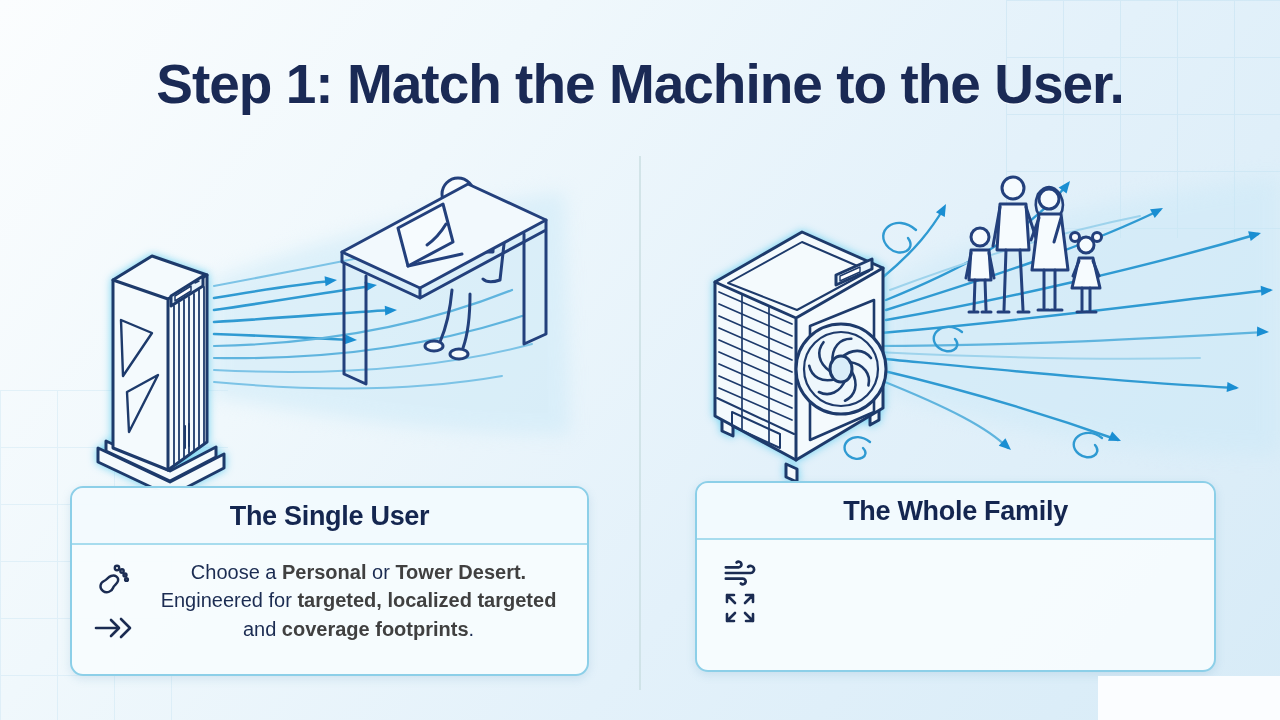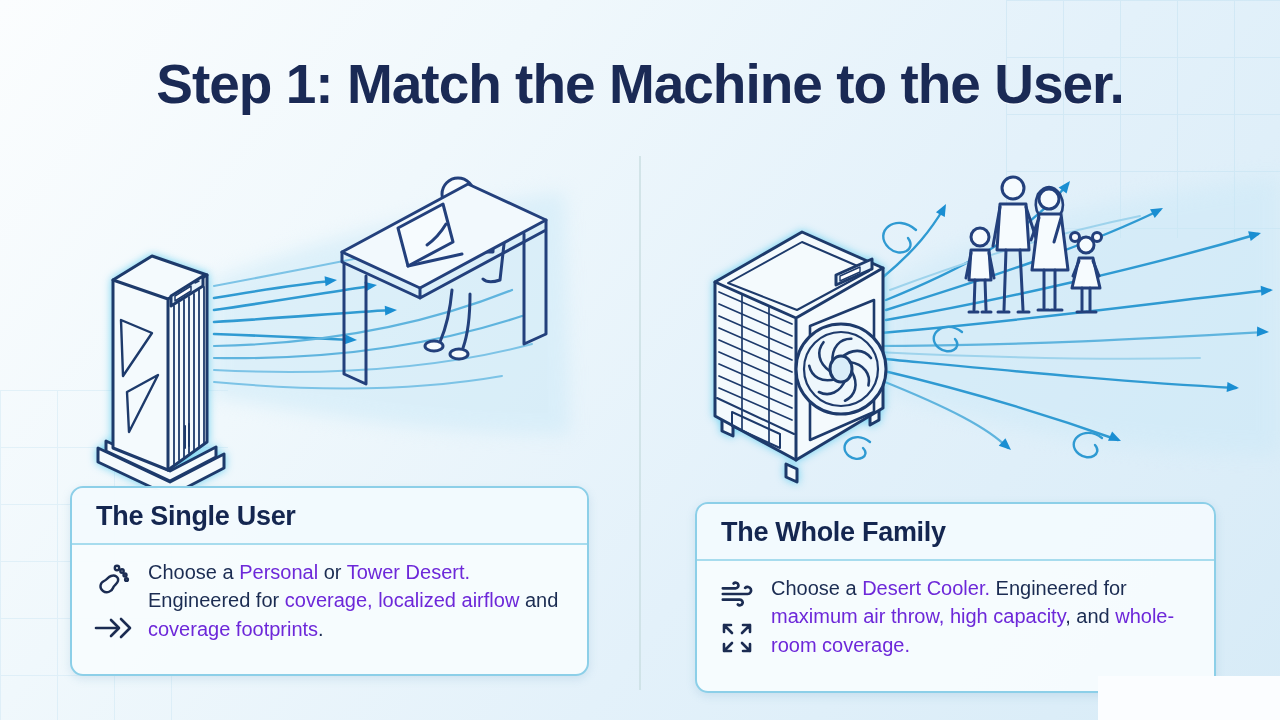--- a/index.html
+++ b/index.html
@@ -1,45 +1,45 @@
 <!DOCTYPE html>
 <html><head>
 <meta charset="utf-8">
 <style>
   html,body{margin:0;padding:0;}
   body{font-family:"Liberation Sans", sans-serif;}
   .stage{position:relative;width:1280px;height:720px;overflow:hidden;
-    background:linear-gradient(128deg,#fbfdfe 0%,#f0f8fc 30%,#e3f1fa 62%,#d7ebf7 100%);}
+    background:linear-gradient(128deg,#fbfdfe 0%,#f0f8fc 30%,#e3f1fa 62%,#d7ebf7 100%);text-align:center;}
   .grid{position:absolute;pointer-events:none;
     background-image:linear-gradient(to right,#b9ddef 1px,transparent 1px),
                      linear-gradient(to bottom,#b9ddef 1px,transparent 1px);
     background-size:57px 57px;}
   #grid-tr{right:0;top:0;width:274px;height:238px;opacity:.38;}
   #grid-bl{left:0;bottom:0;width:228px;height:330px;opacity:.30;}
   .page-title{position:absolute;top:52px;left:50%;transform:translateX(-50%);
     white-space:nowrap;font-size:55px;font-weight:bold;letter-spacing:-1px;
     color:#1a2a55;text-shadow:0 1px 0 rgba(255,255,255,.8);}
   .v-divider{position:absolute;left:639px;top:156px;width:2px;height:534px;
     background:#c8dde0;opacity:.7;}
   .illu{position:absolute;}
   #illu-left{left:0;top:130px;width:640px;height:360px;}
   #illu-right{left:640px;top:120px;width:640px;height:372px;}
   .card{position:absolute;background:rgba(247,252,254,.95);border:2px solid #8ccfe8;
     border-radius:13px;box-shadow:0 3px 10px rgba(90,150,190,.18);overflow:hidden;}
   #card-left{left:70px;top:486px;width:515px;height:186px;}
-  #card-right{left:695px;top:502px;width:517px;height:187px;}
+  #card-right{left:695px;top:481px;width:517px;height:187px;}
   .card-header{padding:13px 24px 11px;border-bottom:2px solid #a7dcEE;
     background:rgba(240,249,253,.6);}
   .card-title{font-size:27px;font-weight:bold;color:#142650;letter-spacing:-.3px;}
   .card-body{display:flex;gap:16px;padding:13px 18px 14px 22px;align-items:stretch;}
   .icon-col{display:flex;flex-direction:column;justify-content:space-between;
     align-items:center;width:42px;padding:3px 0;}
   .icon-col svg{display:block;}
   .body-text{font-size:20px;line-height:1.42;color:#1b2c52;}
-  .body-text strong{font-weight:normal;color:#6d28d9;}
+  .body-text strong{font-weight:bold;color:#404040;}
   .corner-patch{position:absolute;left:1098px;top:676px;width:182px;height:44px;
     background:#fbfdff;}
 </style>
 </head>
 <body>
 
 <div class="stage">
 
   <div id="grid-tr" class="grid"></div>
   <div id="grid-bl" class="grid"></div>
@@ -245,21 +245,21 @@
           <circle cx="27" cy="10" r="1.7"></circle>
           <circle cx="30" cy="14" r="1.5"></circle>
           <circle cx="31.5" cy="18.5" r="1.4"></circle>
         </svg>
         <svg width="38" height="24" viewBox="0 0 38 24" fill="none" stroke="#1b2c52" stroke-width="2.6" stroke-linecap="round" stroke-linejoin="round">
           <path d="M2,12 L24,12"></path>
           <path d="M17,4 L25,12 L17,20"></path>
           <path d="M27,3 L36,12 L27,21"></path>
         </svg>
       </div>
-      <div class="body-text"><span>Choose a </span><strong>Personal</strong><span> or </span><strong>Tower Desert.</strong><span> Engineered for </span><strong>coverage, localized airflow</strong><span> and </span><strong>coverage footprints</strong><span>.</span></div>
+      <div class="body-text"><span>Choose a </span><strong>Personal</strong><span> or </span><strong>Tower Desert.</strong><span> Engineered for </span><strong>targeted, localized targeted</strong><span> and </span><strong>coverage footprints</strong><span>.</span></div>
     </div>
   </div>
 
   <div id="card-right" class="card">
     <div class="card-header">
       <span class="card-title">The Whole Family</span>
     </div>
     <div class="card-body">
       <div class="icon-col">
         <svg width="36" height="34" viewBox="0 0 24 24" fill="none" stroke="#1b2c52" stroke-width="1.9" stroke-linecap="round" stroke-linejoin="round">
@@ -267,18 +267,17 @@
           <path d="M9.6,4.6 A2,2 0 1 1 11,8 H2"></path>
           <path d="M12.6,19.4 A2,2 0 1 0 14,16 H2"></path>
         </svg>
         <svg width="36" height="36" viewBox="0 0 36 36" fill="none" stroke="#1b2c52" stroke-width="2.6" stroke-linecap="round" stroke-linejoin="round">
           <path d="M13,13 L5,5 M5,12 L5,5 L12,5"></path>
           <path d="M23,13 L31,5 M24,5 L31,5 L31,12"></path>
           <path d="M13,23 L5,31 M5,24 L5,31 L12,31"></path>
           <path d="M23,23 L31,31 M31,24 L31,31 L24,31"></path>
         </svg>
       </div>
-      <div class="body-text"><span>Choose a </span><strong>Desert Cooler.</strong><span> Engineered for </span><strong>maximum air throw, high capacity</strong><span>, and </span><strong>whole-room coverage.</strong></div>
     </div>
   </div>
 
   <div class="corner-patch"></div>
 </div>
 
 </body></html>

